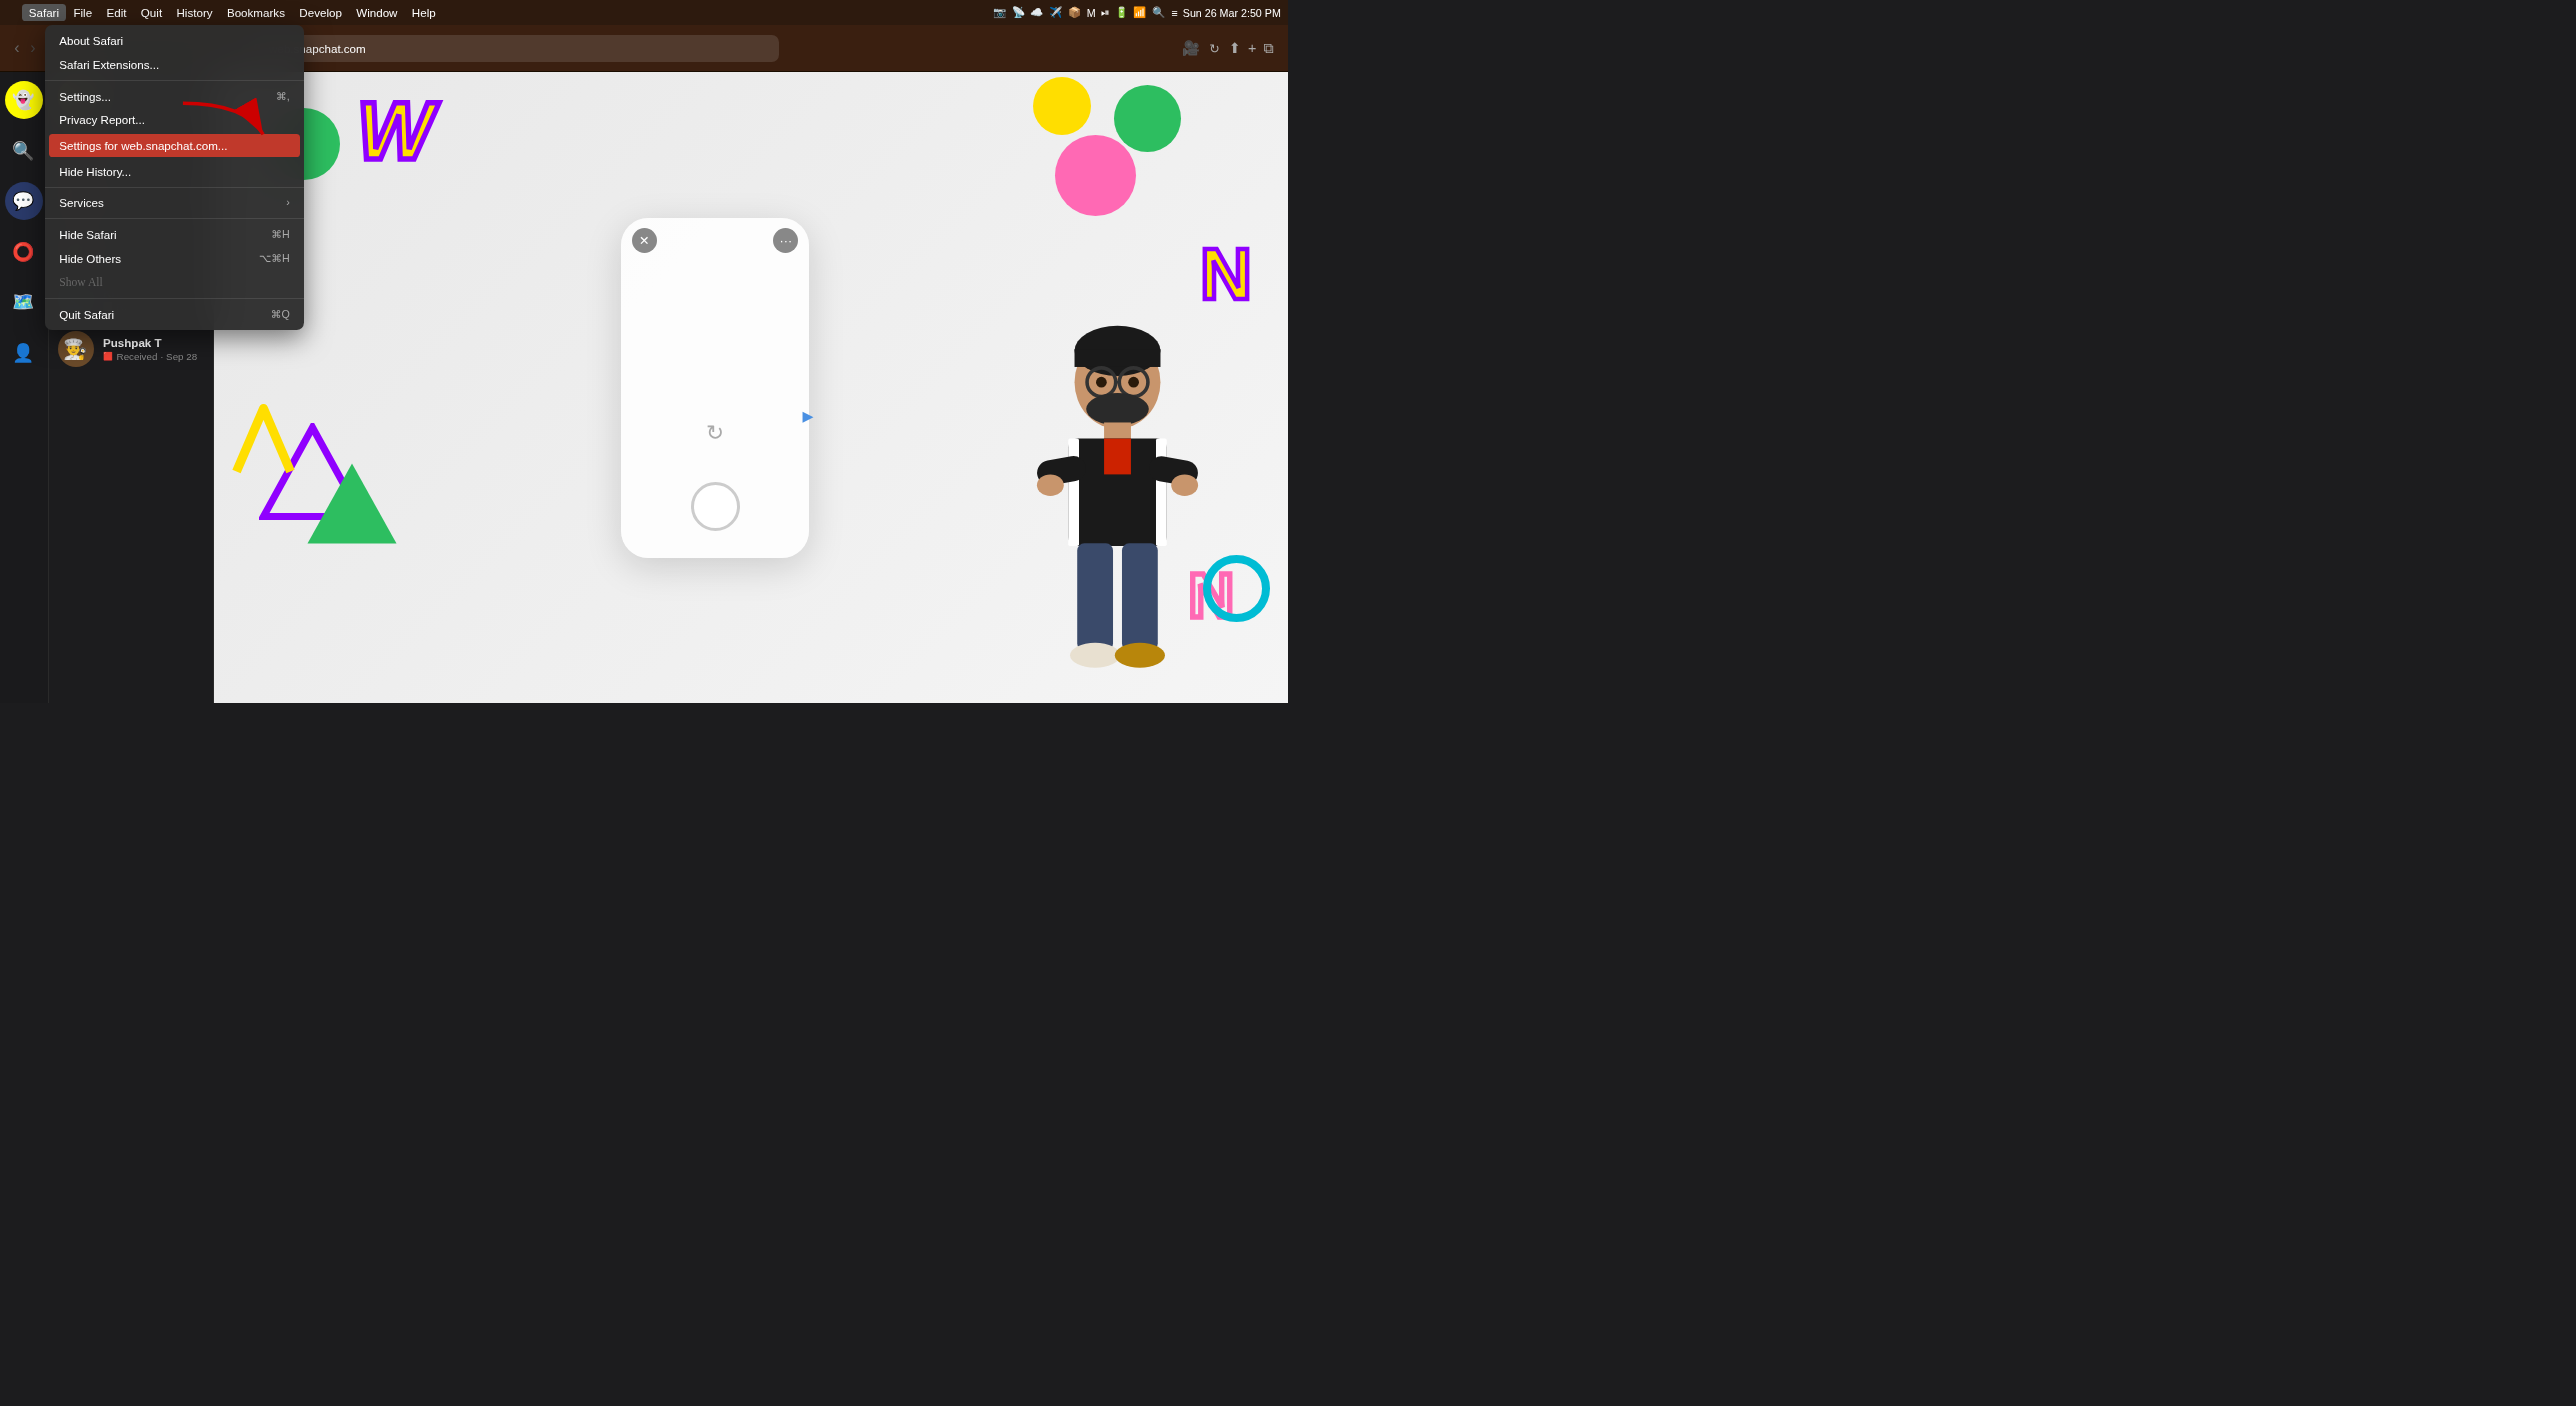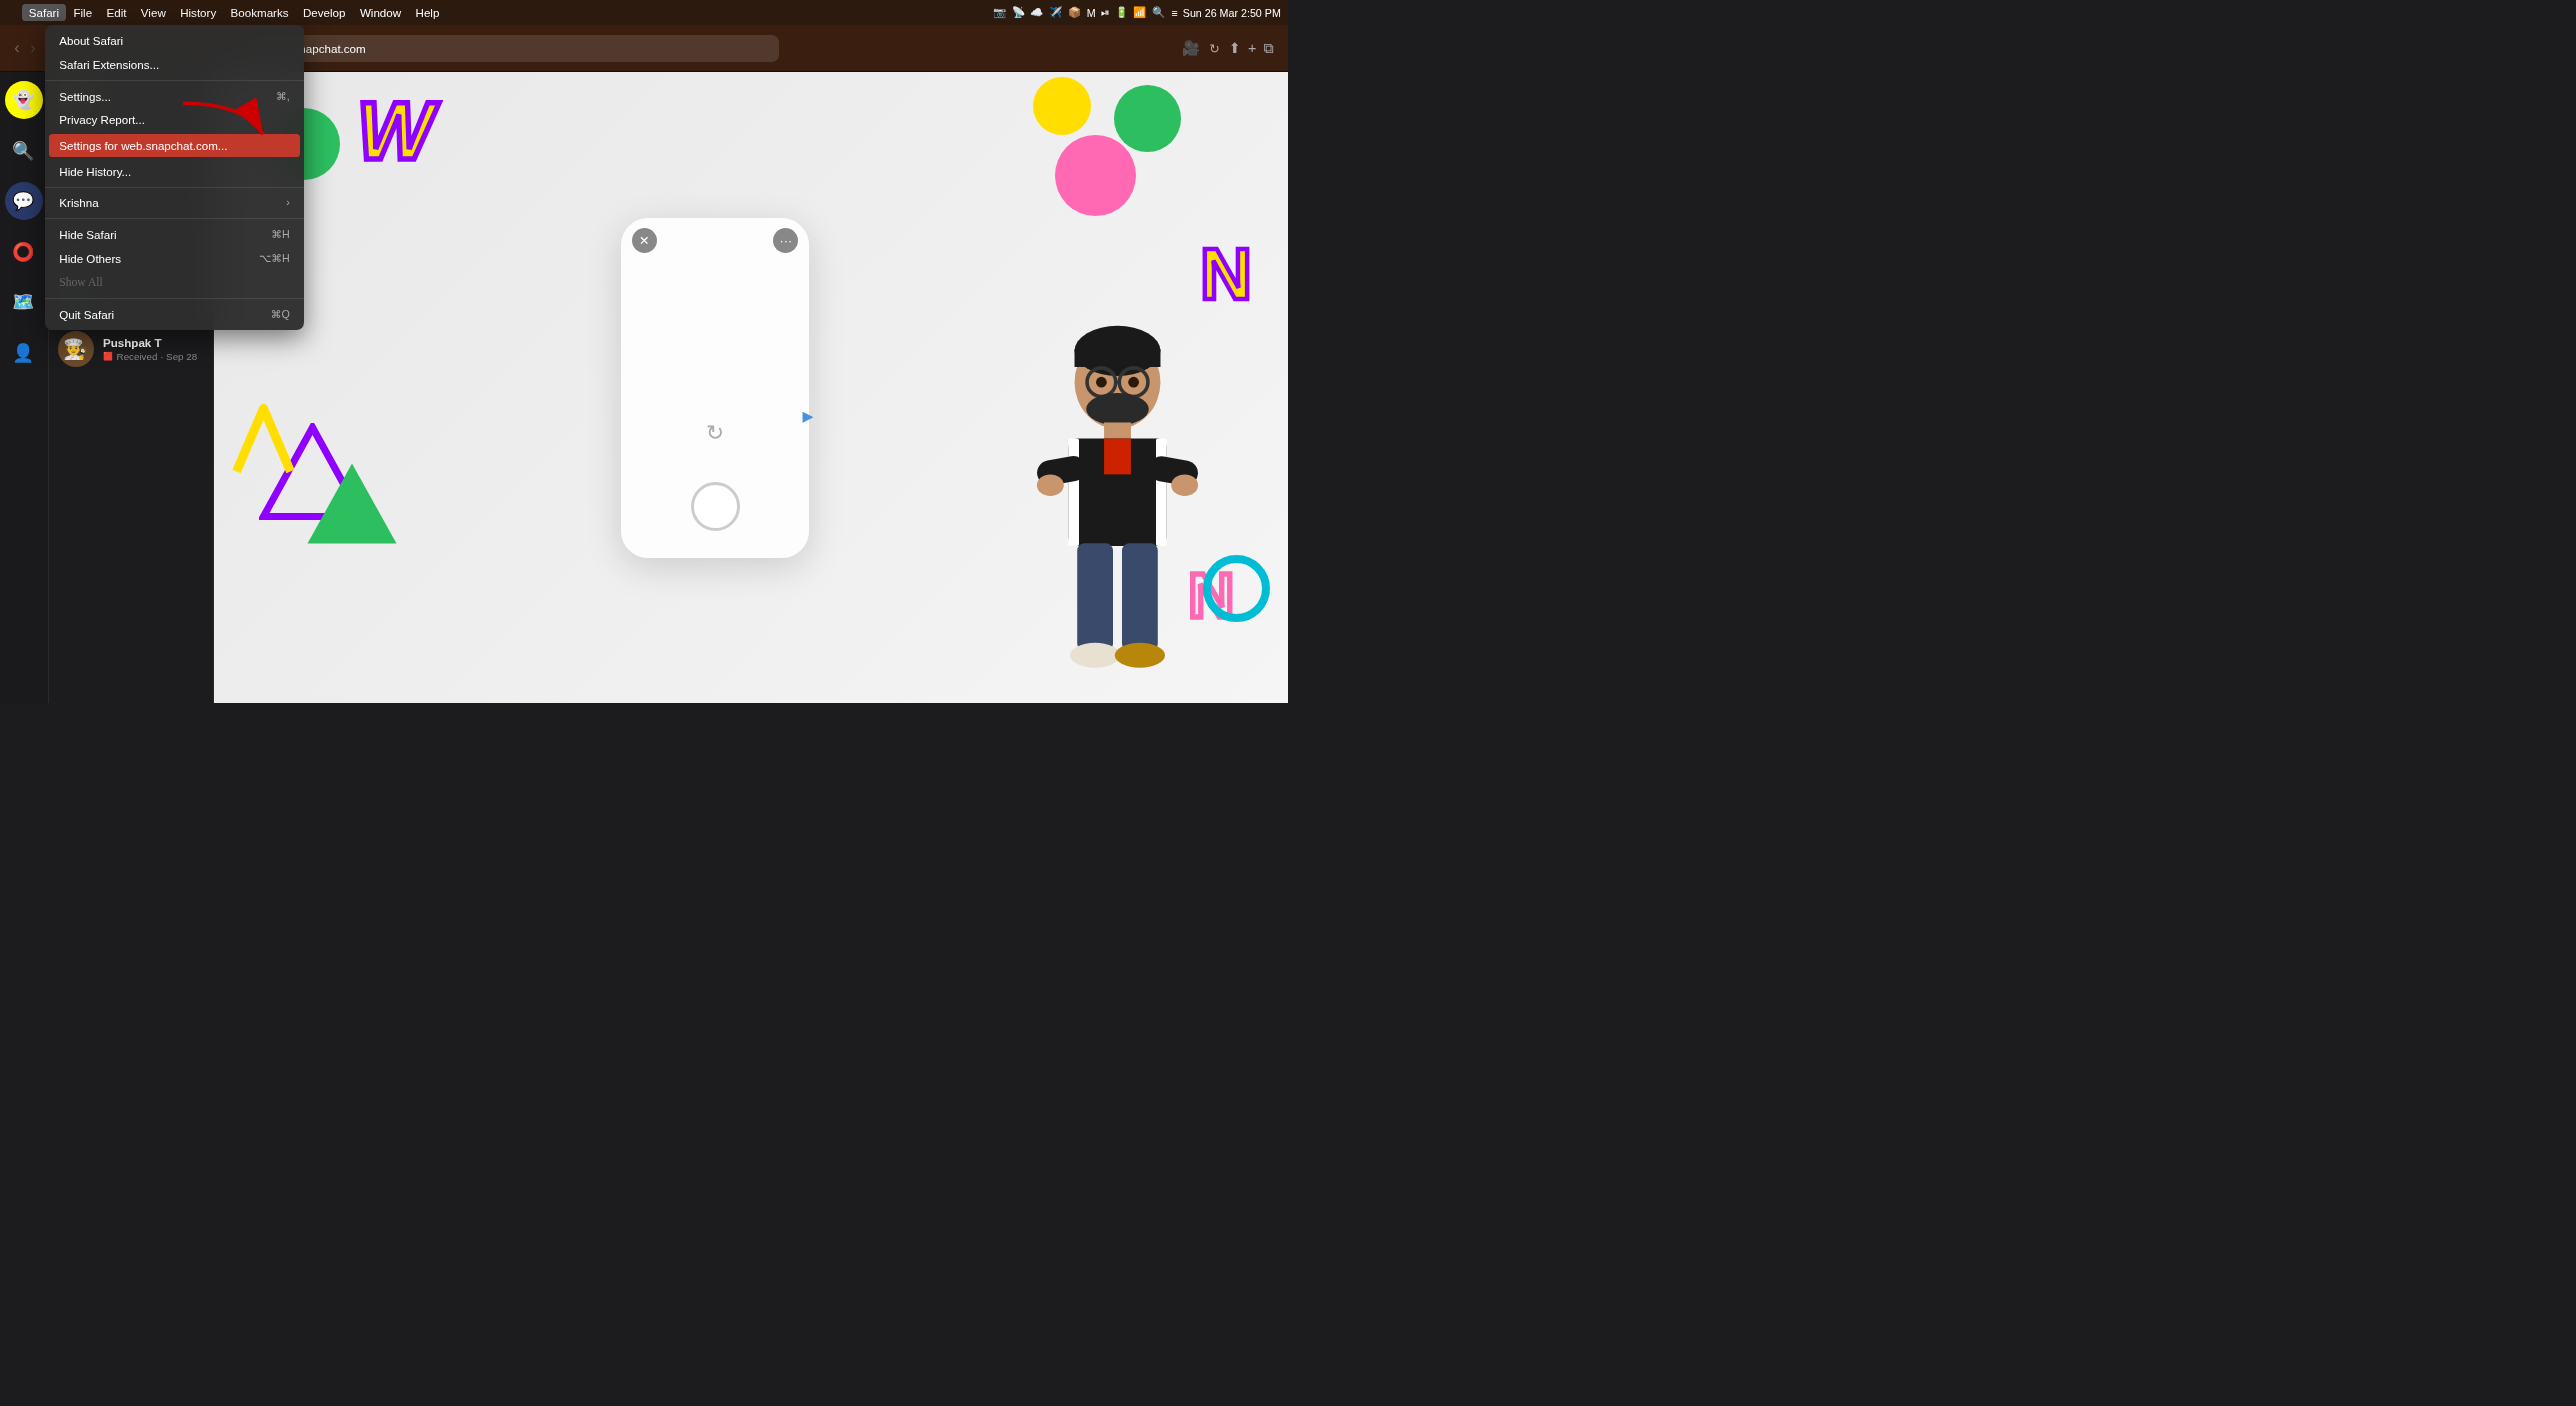--- a/index.html
+++ b/index.html
@@ -368,21 +368,21 @@
   </style>
 </head>
 <body>
 
 <div class="menubar">
   <div class="menubar-left">
     <span class="apple-logo"></span>
     <span class="menubar-item active">Safari</span>
     <span class="menubar-item">File</span>
     <span class="menubar-item">Edit</span>
-    <span class="menubar-item">View</span>
+    <span class="menubar-item">Quit</span>
     <span class="menubar-item">History</span>
     <span class="menubar-item">Bookmarks</span>
     <span class="menubar-item">Develop</span>
     <span class="menubar-item">Window</span>
     <span class="menubar-item">Help</span>
   </div>
   <div class="menubar-right">
     <span>📷</span>
     <span>📡</span>
     <span>☁️</span>
@@ -621,21 +621,21 @@
     <span>Privacy Report...</span>
   </div>
   <div class="menu-item highlighted">
     <span>Settings for web.snapchat.com...</span>
   </div>
   <div class="menu-item">
     <span>Hide History...</span>
   </div>
   <div class="menu-separator"></div>
   <div class="menu-item">
-    <span>Krishna</span>
+    <span>Services</span>
     <span class="arrow">›</span>
   </div>
   <div class="menu-separator"></div>
   <div class="menu-item">
     <span>Hide Safari</span>
     <span class="shortcut">⌘H</span>
   </div>
   <div class="menu-item">
     <span>Hide Others</span>
     <span class="shortcut">⌥⌘H</span>

